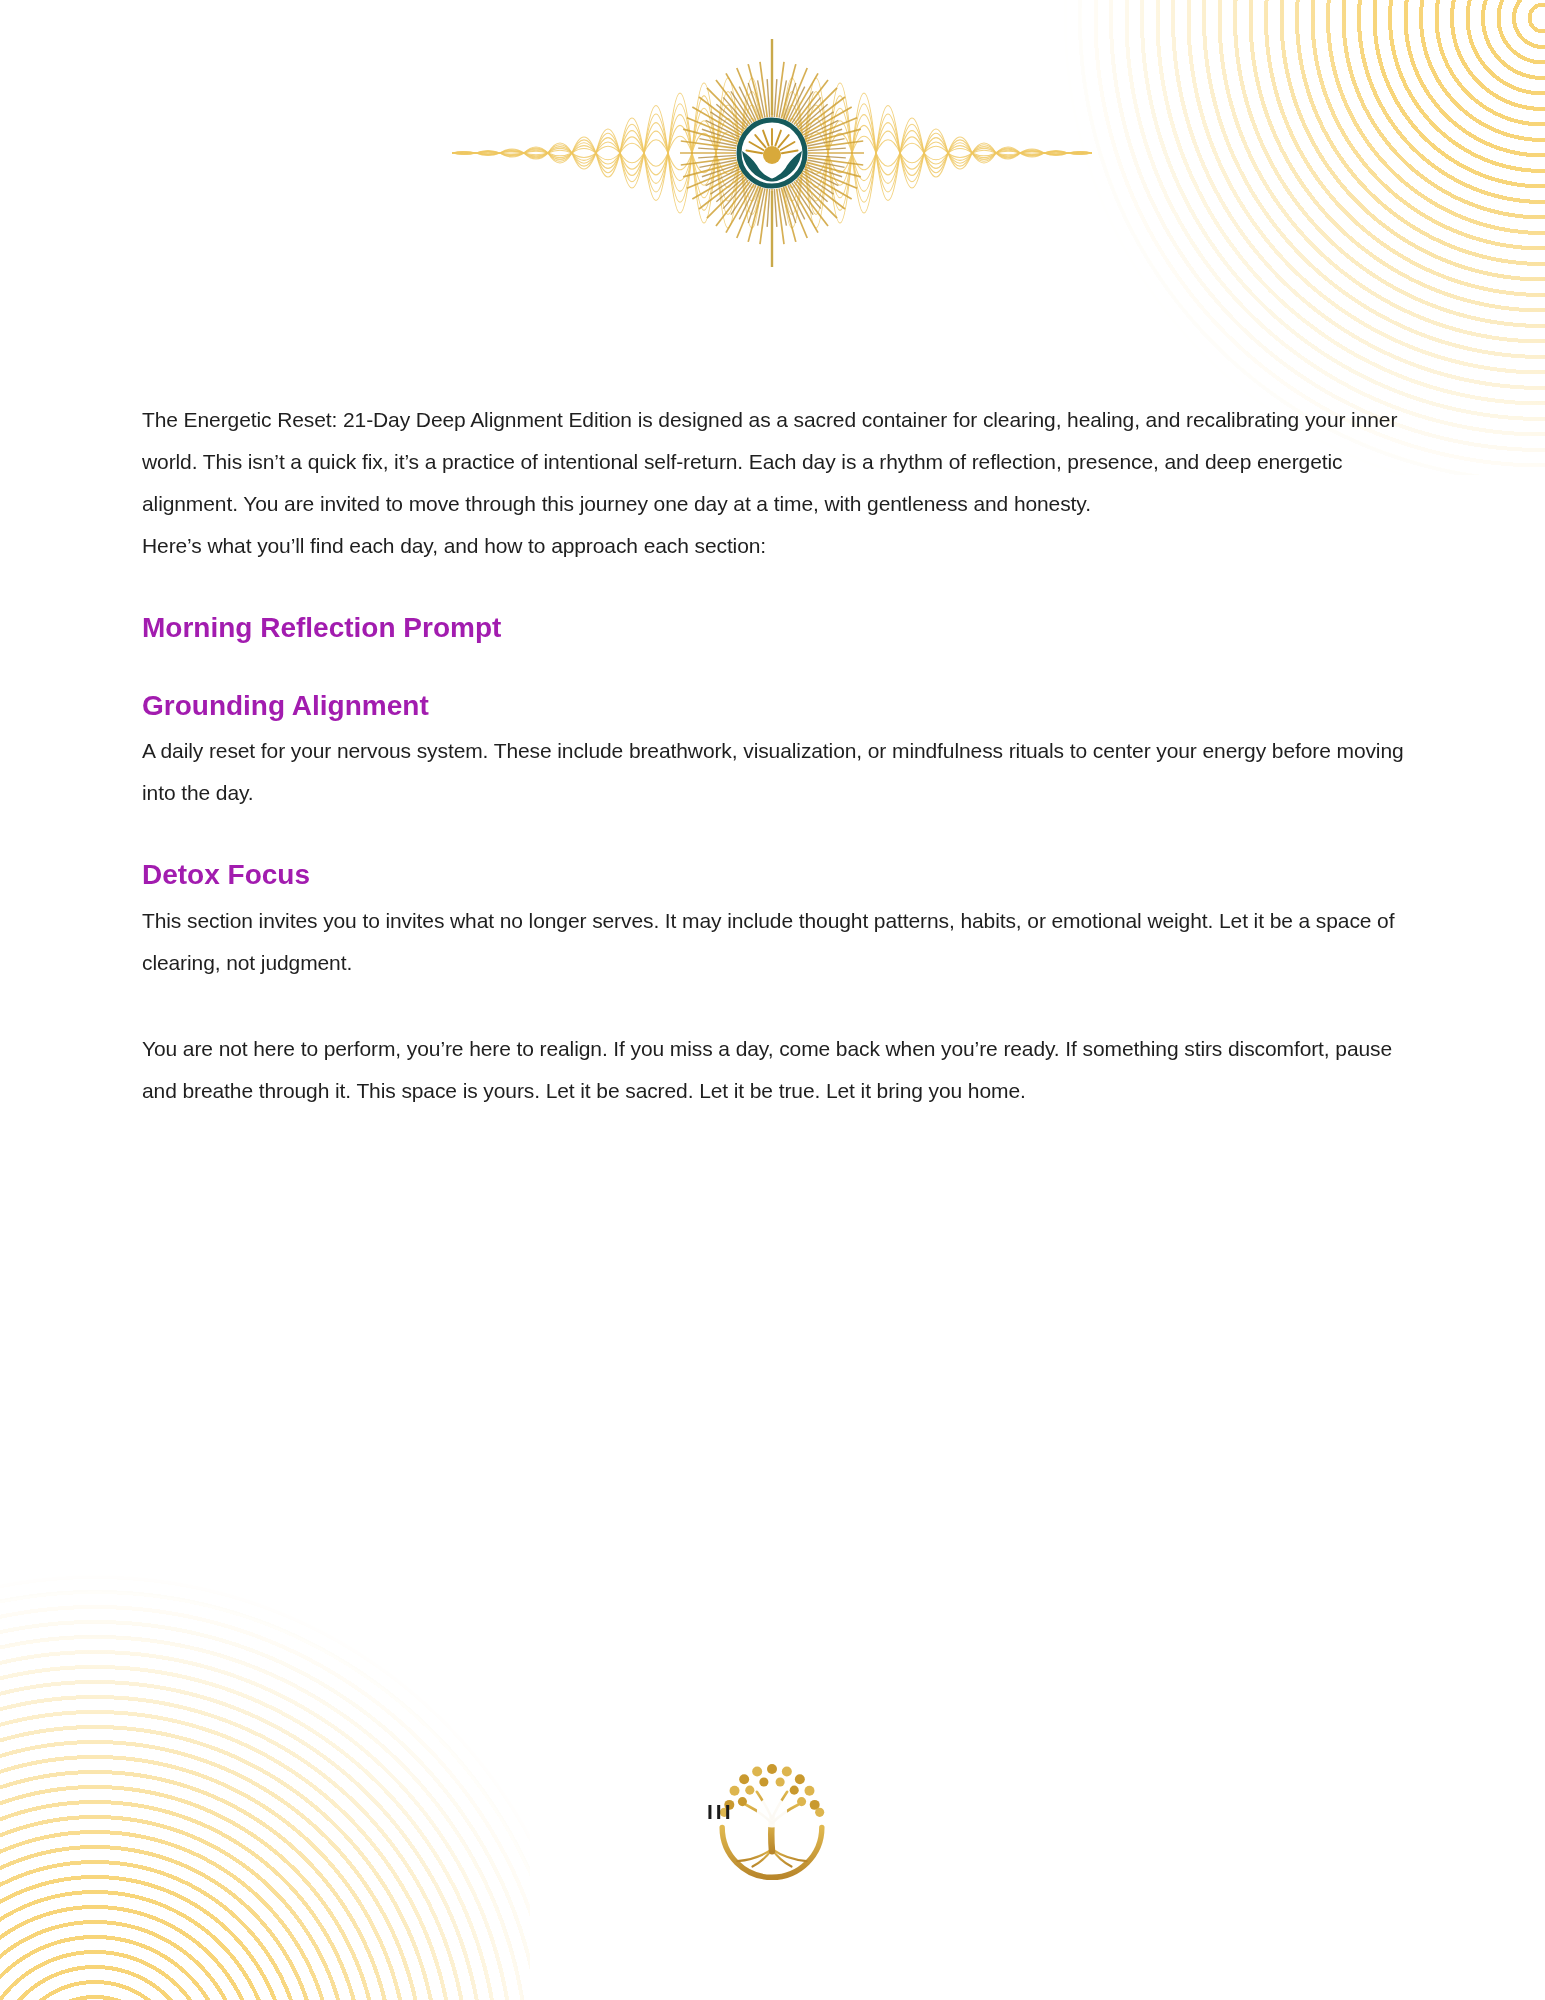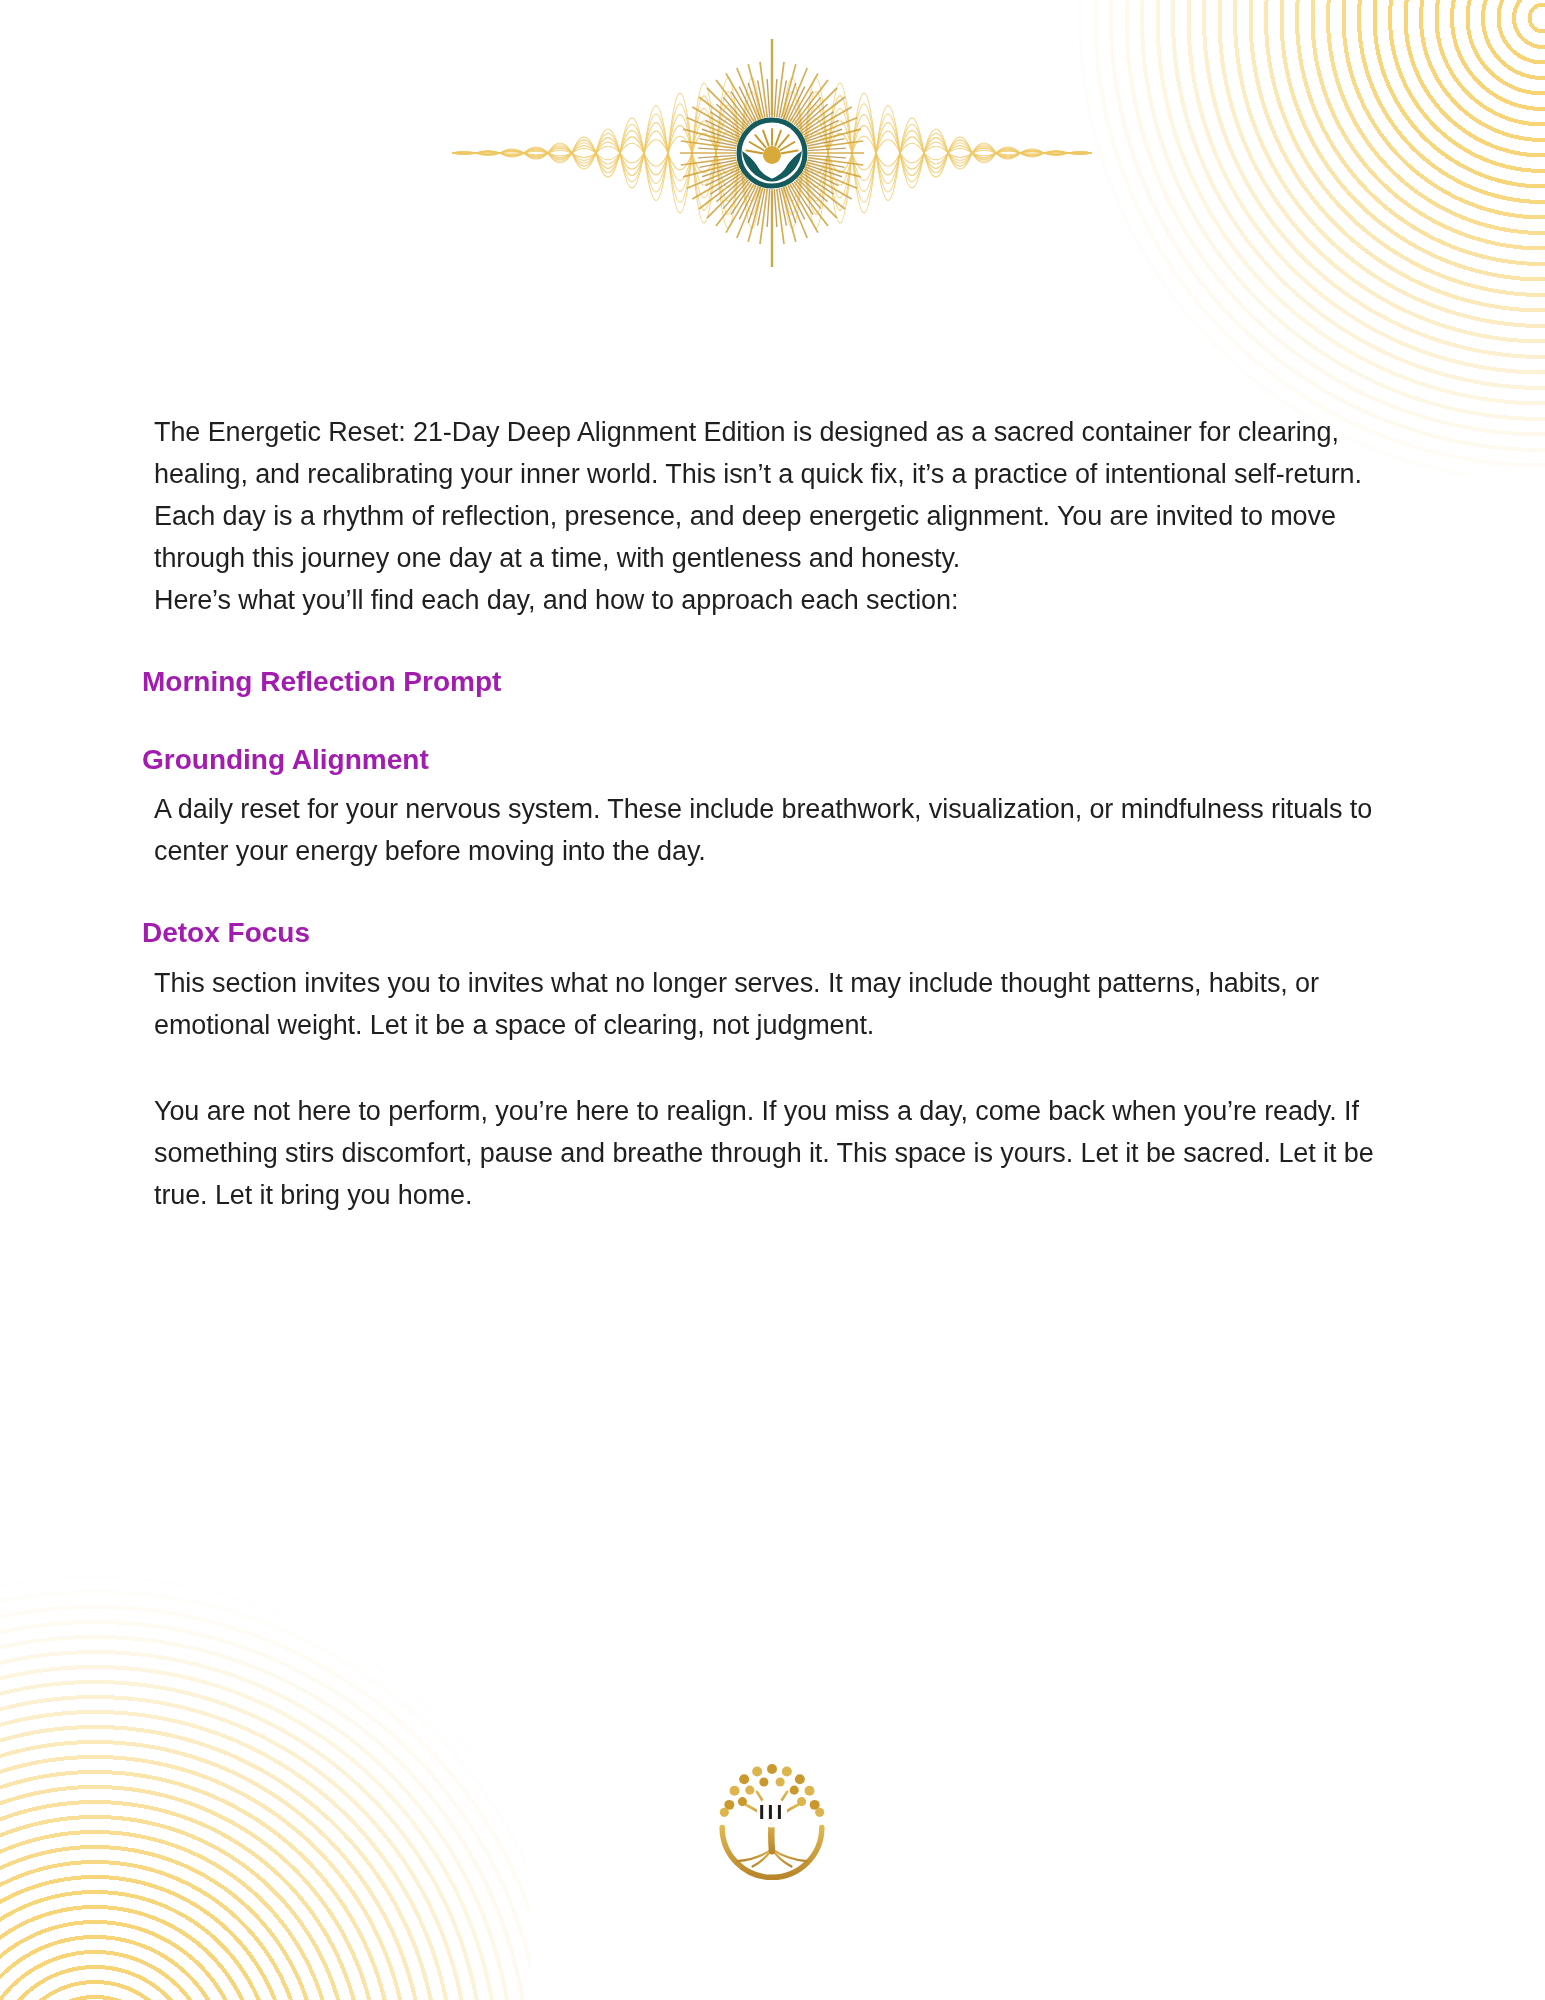--- a/index.html
+++ b/index.html
@@ -55,21 +55,20 @@
   .footer-emblem{
     position:absolute;
     left:707px; top:1756px;
     width:130px; height:130px;
   }
   .footer-emblem svg{display:block;}
   .page-number{
     position:absolute;
     left:0; top:44px;
     width:100%;
-    text-align:center;
     font-size:21px;
     font-weight:bold;
     letter-spacing:3px;
     color:#1c1c1c;
   }
 
   
   .content{
     position:relative;
     margin:0 142px;
@@ -83,22 +82,22 @@
     line-height:1.2;
     color:#111111;
   }
   .content h2{
     margin:44px 0 8px 0;
     font-size:28px;
     line-height:1.2;
     color:#a21caf;
   }
   .content p{
-    margin:12px;
-    font-size:27px;
+    margin:0;
+    font-size:21px;
     line-height:42px;
     letter-spacing:-0.1px;
   }
   .content p.closing{
     margin-top:44px;
   }
 </style>
 </head>
 <body>
 

